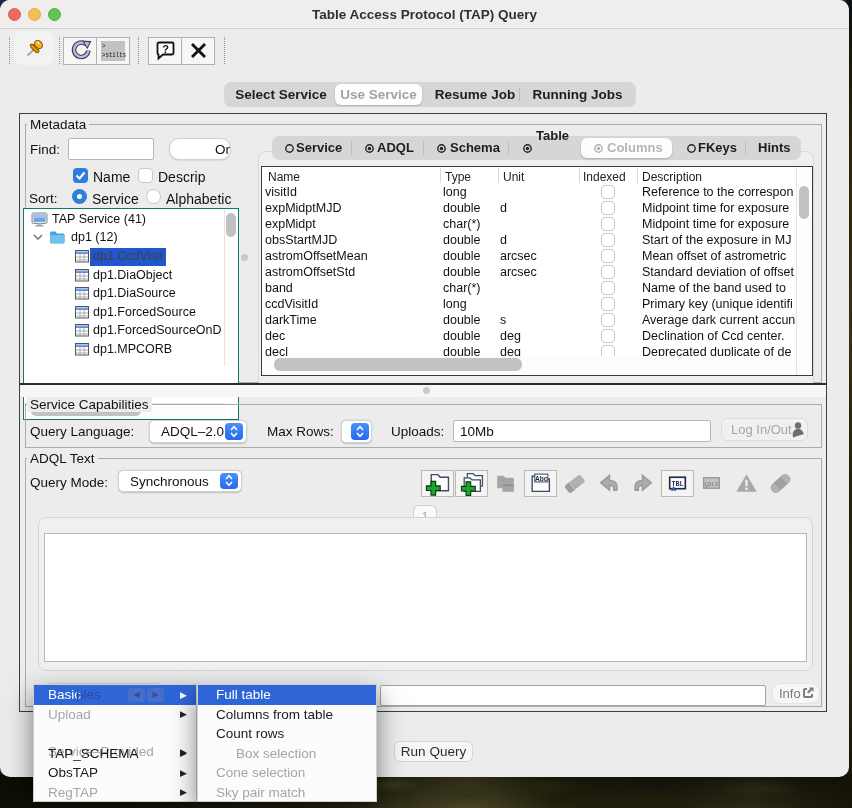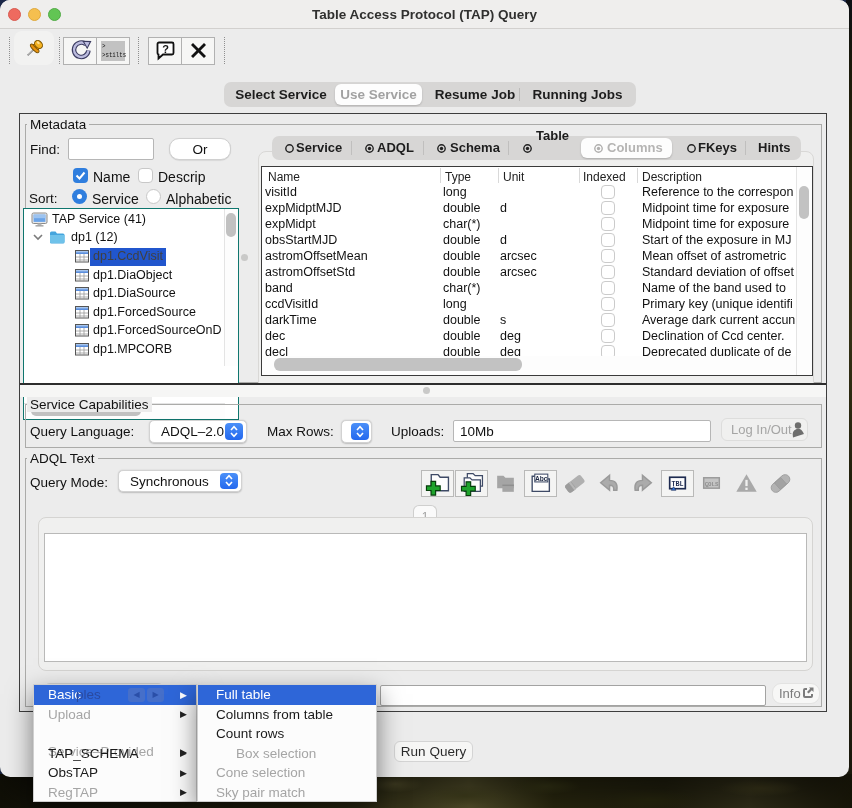--- a/index.html
+++ b/index.html
@@ -90,21 +90,21 @@
  <div class="segsel" style="left:111px;">Use Service</div>
  <div class="seg" style="left:204px;width:94px;">Resume Job</div>
  <div class="segdiv" style="left:295px;"></div>
  <div class="seg" style="left:295px;width:117px;">Running Jobs</div>
 </div>
 <div id="outer">
  <div class="group" style="left:5px;top:10px;width:797px;height:259px;"></div>
  <div class="gtitle" style="left:7px;top:3px;">Metadata</div>
  <label class="lbl" style="left:10px;top:28px;">Find:</label>
  <div class="field" style="left:48px;top:24px;width:86px;height:22px;"></div>
- <div class="abs" style="left:149px;top:24px;width:62px;height:22px;background:#fff;border:1px solid #d0d0d0;border-radius:10px;text-align:center;line-height:21px;font-size:13.5px;color:#111;box-shadow:0 0.5px 1px rgba(0,0,0,.15);">Or</div>
+ <div class="abs" style="left:149px;top:24px;width:62px;height:22px;background:#fff;border:1px solid #d0d0d0;border-radius:10px;text-align:right;line-height:21px;font-size:13.5px;color:#111;box-shadow:0 0.5px 1px rgba(0,0,0,.15);">Or</div>
  <div class="abs" style="left:53px;top:54px;width:15px;height:15px;background:#2f7ede;border-radius:4px;"></div>
  <svg class="abs" style="left:53px;top:54px;" width="15" height="15">
         <path d="M3.5,7.5 L6.5,10.5 L11.5,4.5" stroke="#fff" stroke-width="2" fill="none"></path>
       </svg>
  <label class="lbl" style="left:73px;top:55px;font-size:14px;">Name</label>
  <div class="abs" style="left:118px;top:54px;width:15px;height:15px;background:#fff;border:1px solid #c8c8c8;border-radius:4px;"></div>
  <label class="lbl" style="left:138px;top:55px;font-size:14px;">Descrip</label>
  <label class="lbl" style="left:9px;top:77px;">Sort:</label>
  <div class="abs" style="left:52px;top:75px;width:15px;height:15px;background:#2f7ede;border-radius:50%;"></div>
  <div class="abs" style="left:57px;top:80px;width:5px;height:5px;background:#fff;border-radius:50%;"></div>

